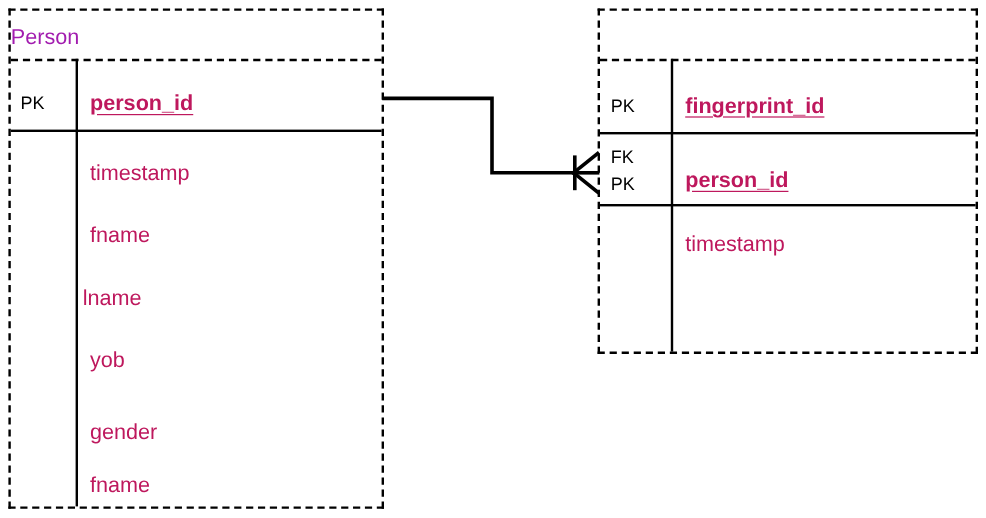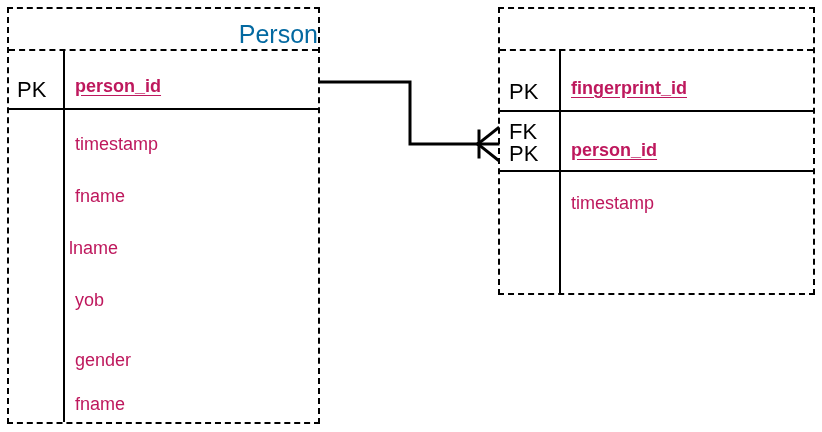--- a/index.html
+++ b/index.html
@@ -24,23 +24,23 @@
   .entity {
     position: absolute;
     box-sizing: border-box;
     background: #ffffff;
     border: 2px dashed #000000;
   }
   .entity-title {
     position: absolute;
     left: 0;
     right: 0;
-    text-align: right;
-    color: #0369a1;
-    font-size: 25px;
+    text-align: left;
+    color: #a21caf;
+    font-size: 18px;
     line-height: 1;
     white-space: nowrap;
   }
 
   
   .hrule {
     position: absolute;
     left: 0;
     right: 0;
     height: 0;
@@ -52,21 +52,21 @@
   .vrule {
     position: absolute;
     width: 0;
     border-left: 2px solid #000000;
   }
 
   
   .keytag {
     position: absolute;
     color: #000000;
-    font-size: 22px;
+    font-size: 15px;
     line-height: 1;
     white-space: nowrap;
   }
   .attr {
     position: absolute;
     color: #be185d;
     font-size: 18px;
     line-height: 1;
     white-space: nowrap;
   }

